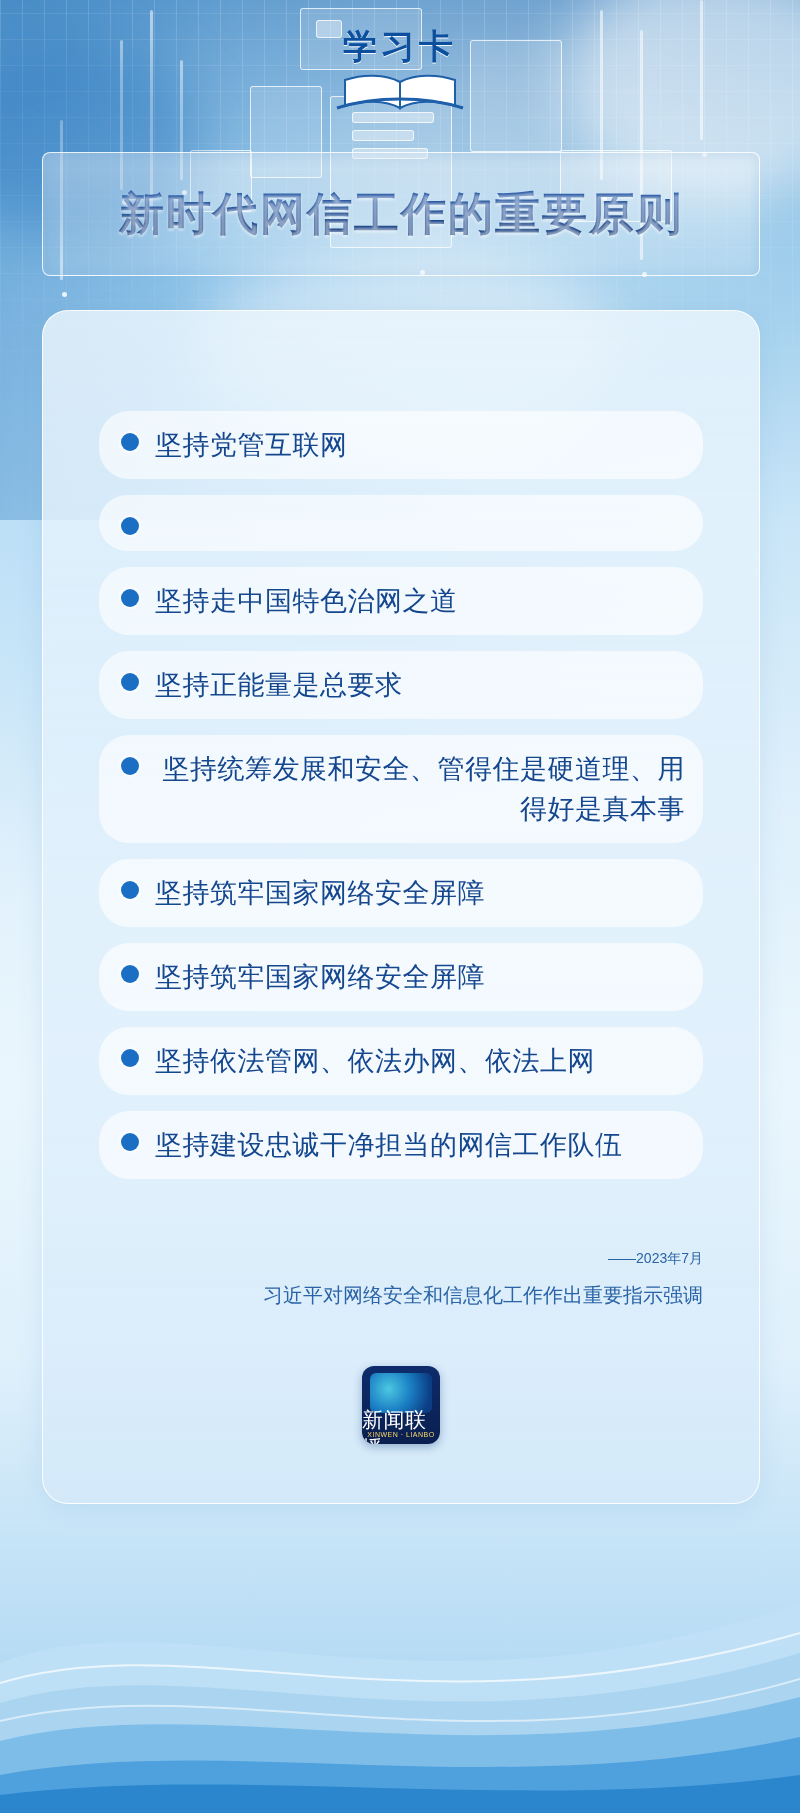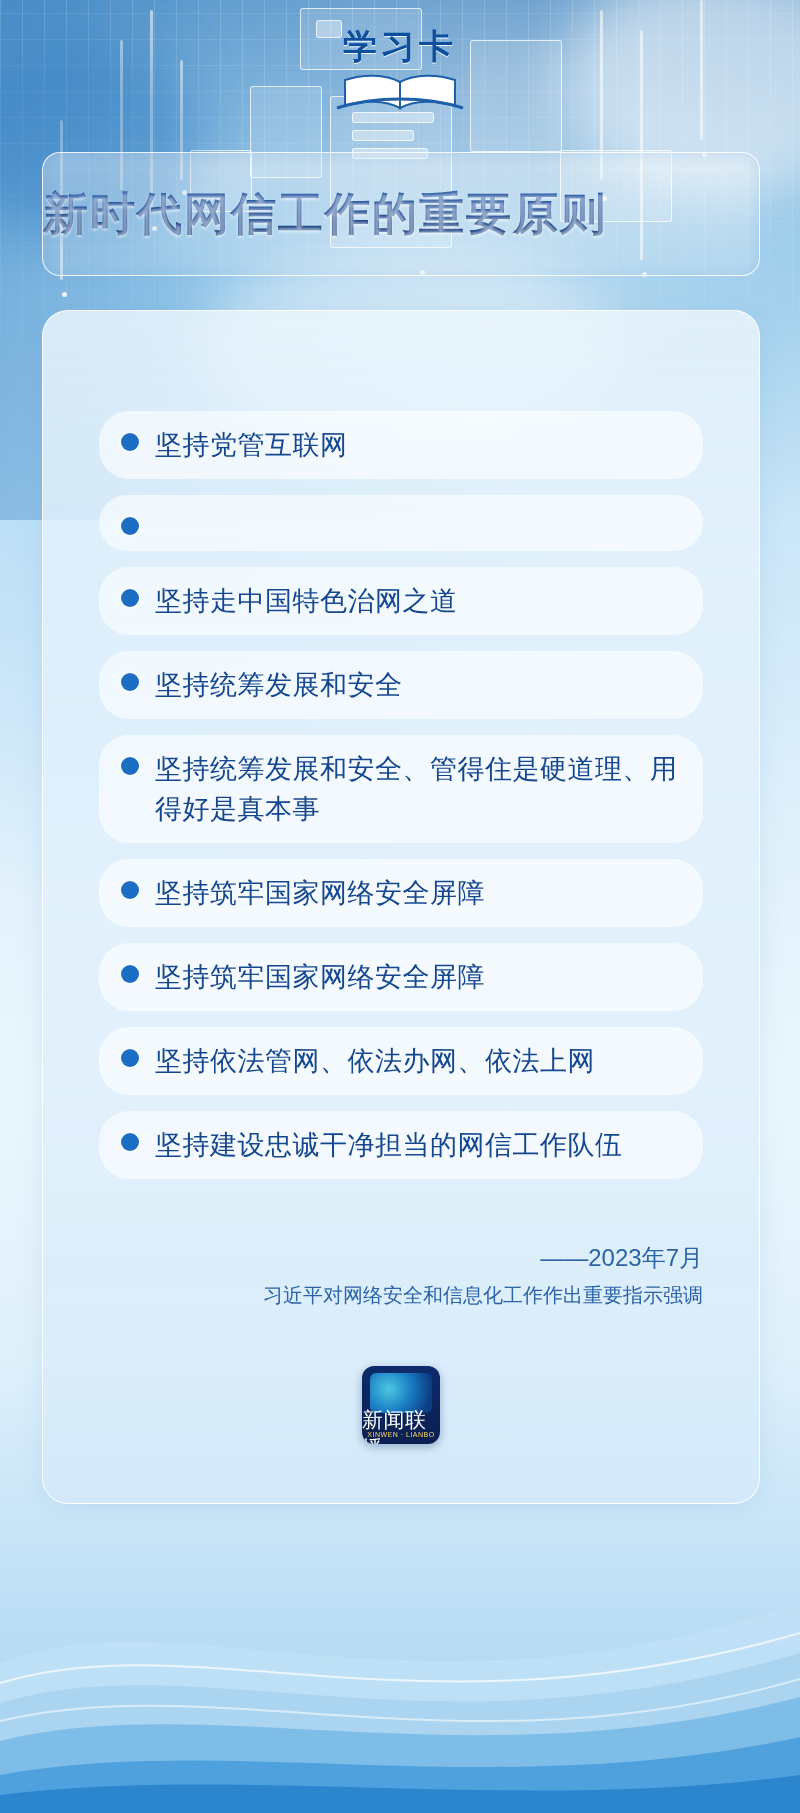--- a/index.html
+++ b/index.html
@@ -93,27 +93,27 @@
     margin: 2px auto 0;
     width: 130px; height: 42px;
     position: relative;
   }
   .book svg { display: block; }
 
   .title-card {
     position: absolute;
     left: 42px; top: 152px;
     width: 716px; height: 122px;
-    border-radius: 18px;
+    border-radius: 8px;
     border: 1px solid rgba(255,255,255,0.85);
     background: linear-gradient(180deg, rgba(255,255,255,0.40) 0%, rgba(255,255,255,0.16) 100%);
     box-shadow: 0 2px 14px rgba(60,130,190,0.18) inset;
     display: flex;
     align-items: center;
-    justify-content: flex-start;
+    justify-content: center;
   }
   .title-text {
     font-size: 45px;
     font-weight: bold;
     letter-spacing: 2px;
     background: linear-gradient(180deg, #1b4f9c 0%, #0f3d86 55%, #0a3krut 100%);
     color: #123f86;
     background: -webkit-linear-gradient(top, #2b5fae 0%, #0e3c84 60%, #0a306f 100%);
     -webkit-background-clip: text;
     -webkit-text-fill-color: transparent;
@@ -139,20 +139,21 @@
   .item {
     position: relative;
     border-radius: 30px;
     background: rgba(255,255,255,0.62);
     margin-bottom: 16px;
     padding: 14px 18px 14px 56px;
     box-sizing: border-box;
     min-height: 56px;
     display: flex;
     align-items: center;
+    text-align: right;
   }
   .bullet {
     position: absolute;
     left: 22px;
     top: 22px;
     width: 18px; height: 18px;
     border-radius: 50%;
     background: #1a6fc4;
     box-shadow: 0 0 0 2px rgba(255,255,255,0.6);
   }
@@ -164,21 +165,21 @@
   }
 
   .credit {
     position: absolute;
     right: 56px;
     top: 930px;
     width: 560px;
     text-align: right;
     color: #2a63a6;
   }
-  .credit-date { font-size: 24px; line-height: 34px; }
+  .credit-date { font-size: 14px; line-height: 34px; }
   .credit-line { font-size: 20px; line-height: 32px; margin-top: 4px; }
 
   .badge {
     position: absolute;
     left: 50%;
     transform: translateX(-50%);
     top: 1055px;
     width: 78px; height: 78px;
     border-radius: 12px;
     background: linear-gradient(180deg, #0d2b6b 0%, #0a1f4f 100%);
@@ -279,21 +280,21 @@
       </div>
       <div class="item">
         <span class="bullet"></span>
       </div>
       <div class="item">
         <span class="bullet"></span>
         <span class="item-text">坚持走中国特色治网之道</span>
       </div>
       <div class="item">
         <span class="bullet"></span>
-        <span class="item-text">坚持统筹发展和安全</span>
+        <span class="item-text">坚持正能量是总要求</span>
       </div>
       <div class="item">
         <span class="bullet"></span>
         <span class="item-text">坚持统筹发展和安全、管得住是硬道理、用得好是真本事</span>
       </div>
       <div class="item">
         <span class="bullet"></span>
         <span class="item-text">坚持筑牢国家网络安全屏障</span>
       </div>
       <div class="item">

